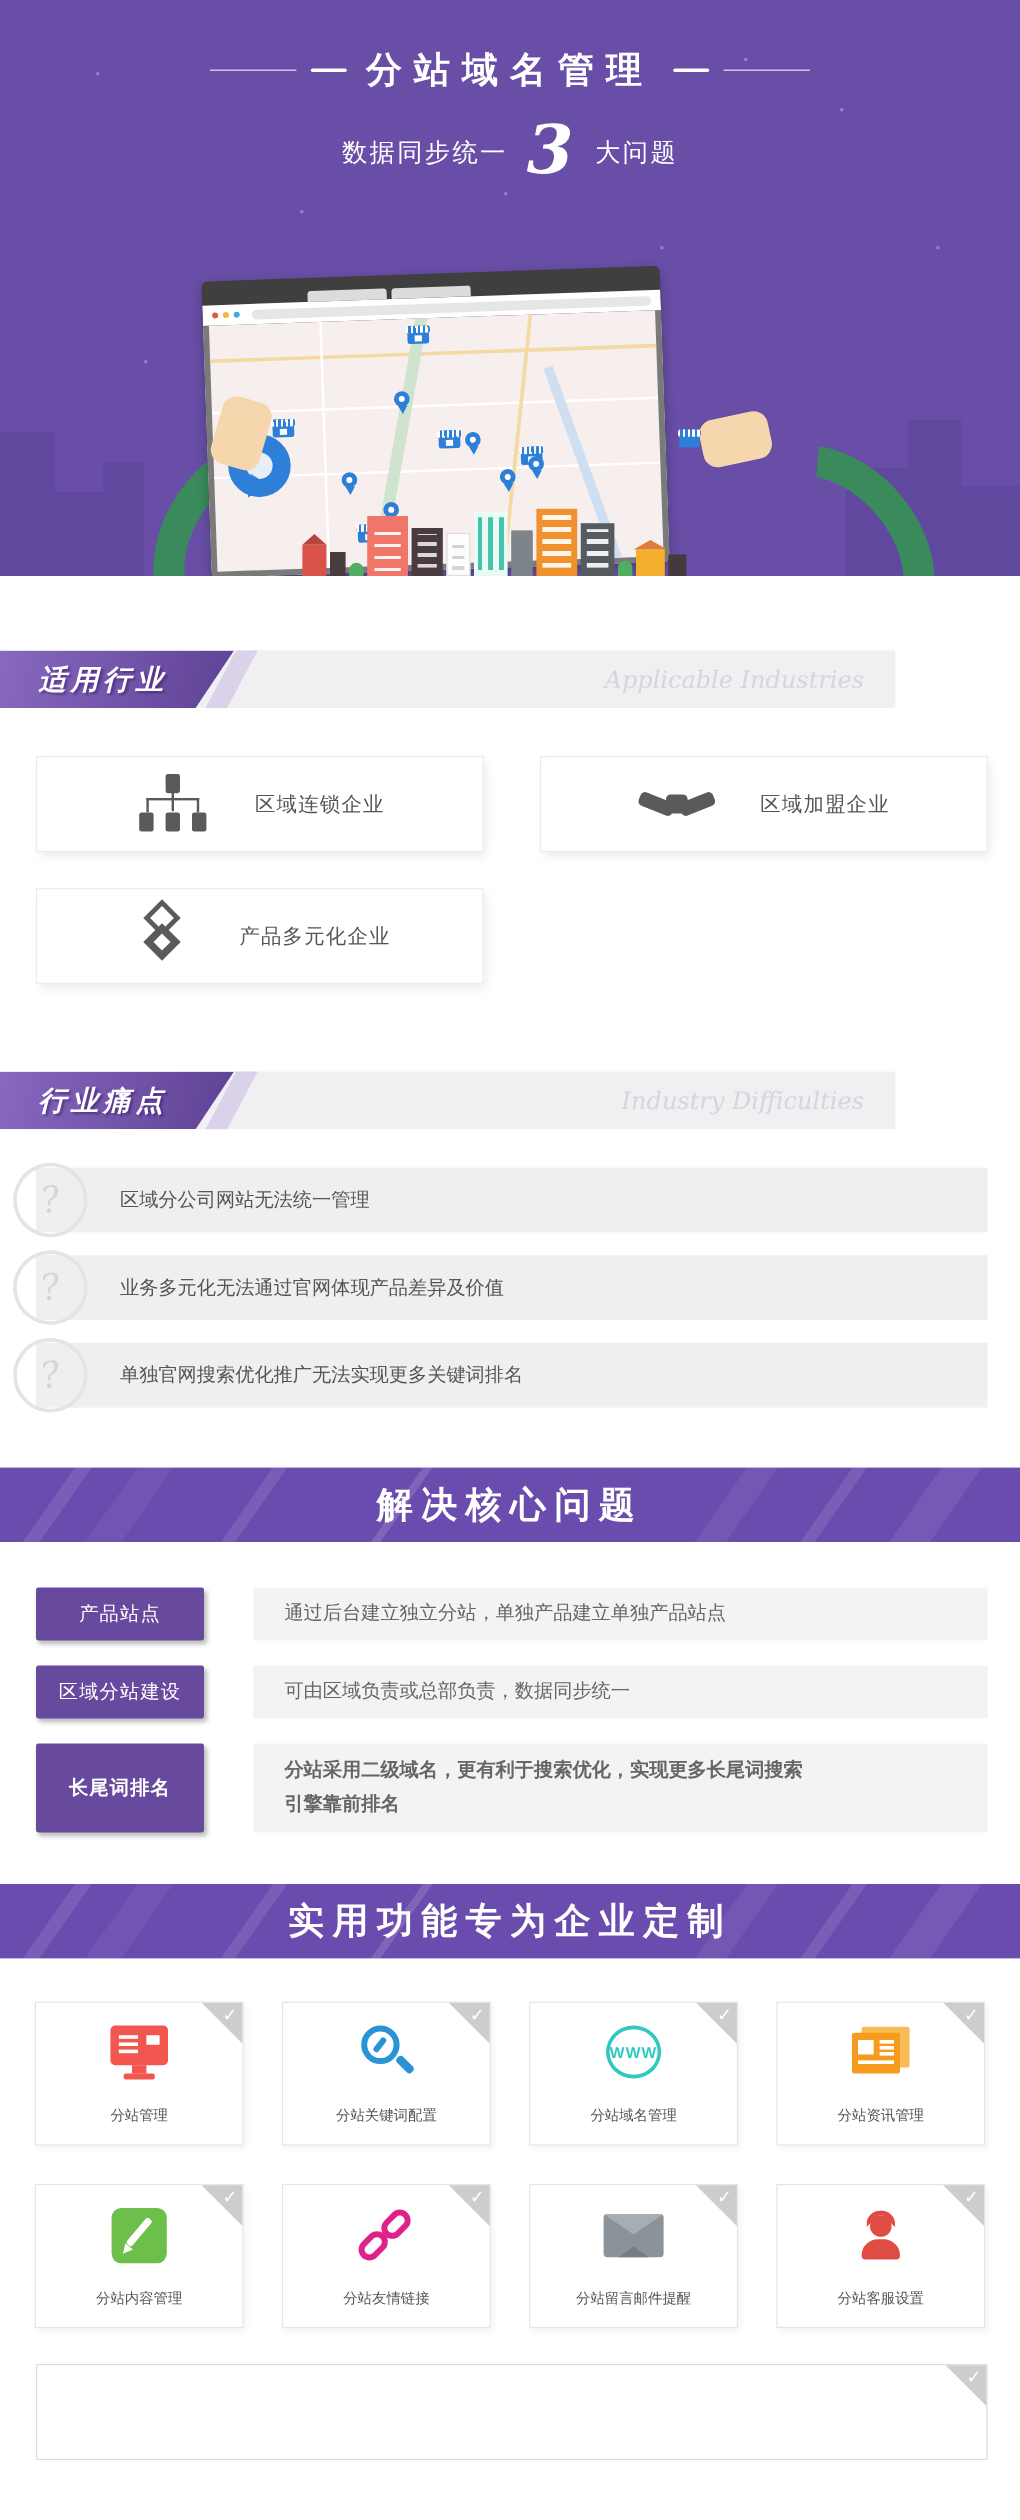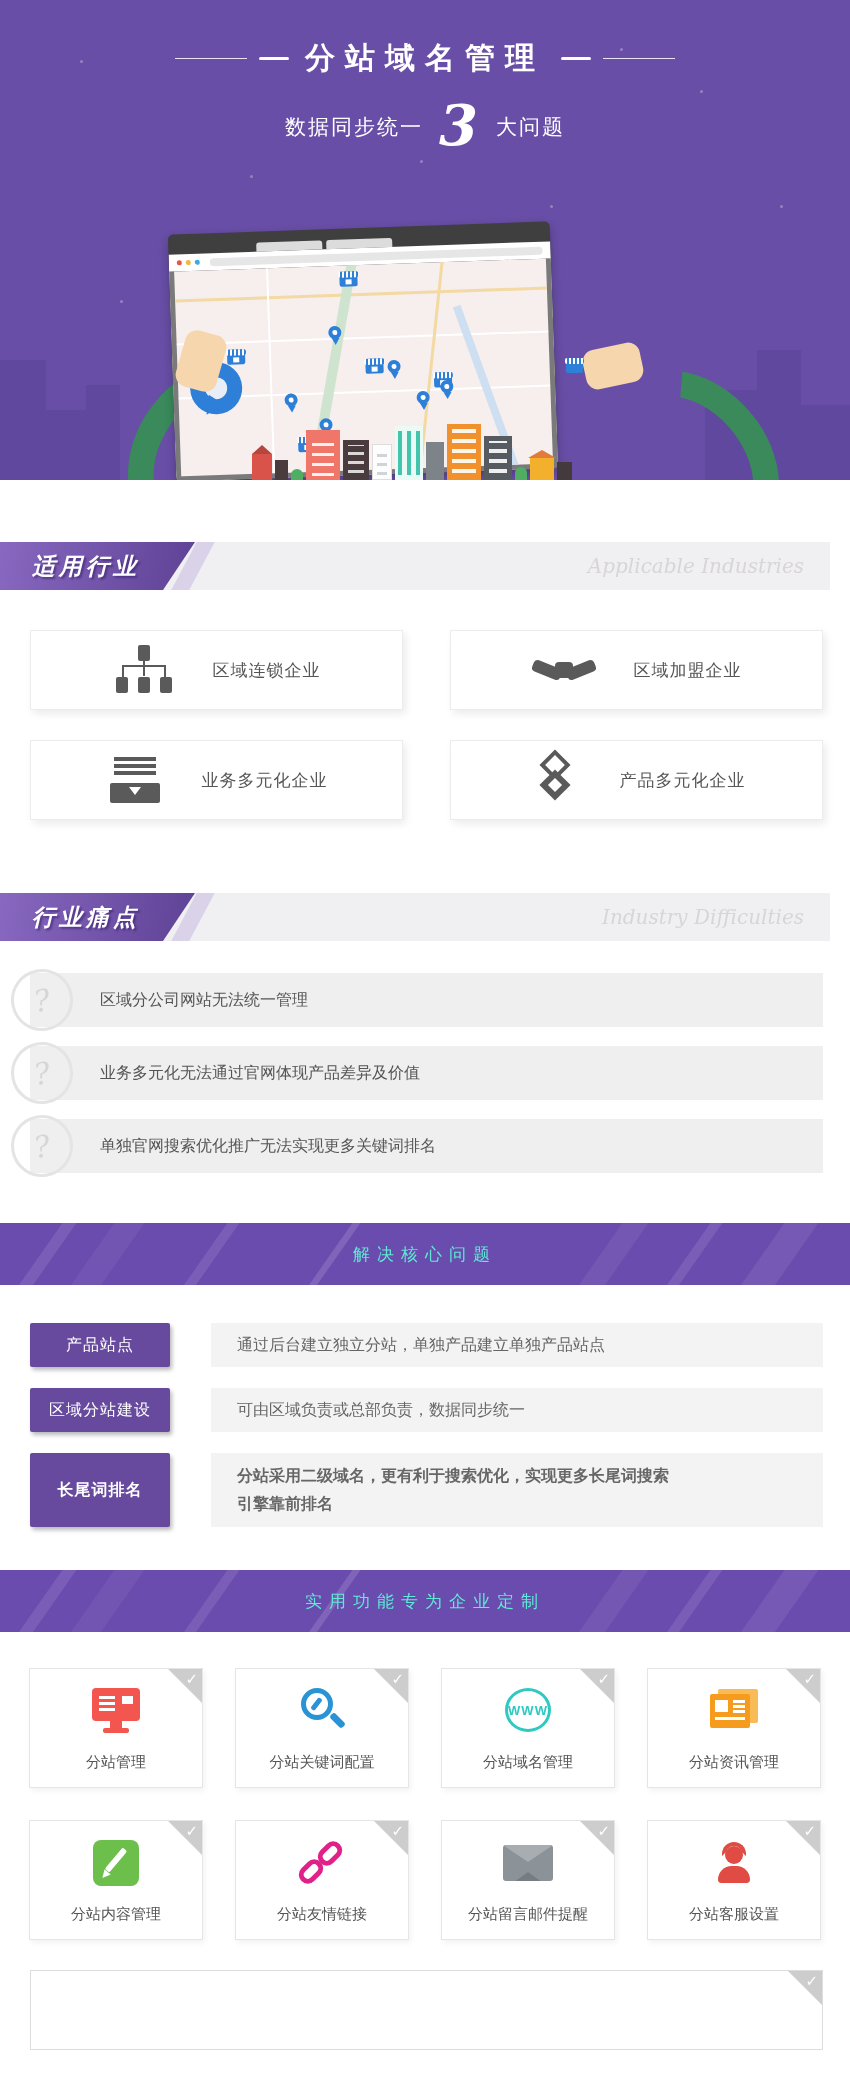--- a/index.html
+++ b/index.html
@@ -74,21 +74,21 @@
   .b7{width:28px;height:54px;background:#eafaf4;background-image:repeating-linear-gradient(90deg,#44c3ad 0 4px,transparent 4px 9px);background-size:100% 44px;background-position:3px 5px;background-repeat:no-repeat}
   .b8{width:18px;height:38px;background:#7d8489}
   .b9{width:34px;height:56px;background:#f0912d;background-image:repeating-linear-gradient(0deg,rgba(255,255,255,.9) 0 4px,transparent 4px 10px);background-size:24px 44px;background-position:5px 5px;background-repeat:no-repeat}
   .b10{width:28px;height:44px;background:#565b61;background-image:repeating-linear-gradient(0deg,rgba(255,255,255,.9) 0 4px,transparent 4px 10px);background-size:18px 32px;background-position:5px 5px;background-repeat:no-repeat}
   .b11{width:12px;height:13px;background:#4fae62;border-radius:6px 6px 0 0}
   .b12{width:24px;height:22px;background:#f2b02c}
   .b12:before{content:"";position:absolute;left:-2px;top:-8px;border-left:14px solid transparent;border-right:14px solid transparent;border-bottom:8px solid #e07b39;}
   .b13{width:15px;height:18px;background:#443a3d}
 
   
-  .band{position:absolute;left:0;width:830px;height:48px;background:#f0eff2;}
+  .band{position:absolute;left:0;width:746px;height:48px;background:#f0eff2;}
   .band-industries{top:542px}.band-pains{top:893px}
   .band-slash{position:absolute;left:184px;top:0;width:18px;height:48px;background:#d9d2e9;transform:skewX(-28deg);}
   .ribbon{position:absolute;left:0;top:0;height:48px;width:195px;background:linear-gradient(100deg,#8868c0,#5e4295);clip-path:polygon(0 0,195px 0,163px 48px,0 48px);display:flex;align-items:center;padding-left:32px;box-sizing:border-box;}
   .ribbon b{color:#fff;font-size:23px;font-weight:bold;font-style:italic;letter-spacing:4px;text-shadow:2px 2px 2px rgba(50,25,100,.55);}
   .band-en{position:absolute;right:26px;top:0;line-height:48px;font-family:"DejaVu Serif",serif;font-style:italic;font-size:20px;color:#d7d5da;}
 
   
   .ind-grid{position:absolute;left:30px;top:630px;width:793px;display:grid;grid-template-columns:373px 373px;column-gap:47px;row-gap:30px;}
   .ind-card{height:80px;background:#fff;border:1px solid #ececec;box-shadow:3px 4px 8px rgba(0,0,0,.08);display:flex;align-items:center;justify-content:center;gap:38px;box-sizing:border-box;}
   .ind-label{font-size:17px;color:#555;letter-spacing:1px;}
@@ -117,39 +117,39 @@
   .ic-box .d2:before{content:"";position:absolute;left:6px;top:6px;width:10px;height:10px;background:#fff}
 
   
   .pain-list{position:absolute;left:30px;top:973px;width:793px;}
   .pain-item{position:relative;height:54px;background:#efeff0;margin-bottom:19px;display:flex;align-items:center;padding-left:70px;box-sizing:border-box;font-size:16px;color:#555;}
   .pain-q{position:absolute;left:-19px;top:-4px;width:62px;height:62px;border:3px solid #e4e4e4;border-radius:50%;box-sizing:border-box;display:flex;align-items:center;justify-content:center;font-family:"DejaVu Serif",serif;font-style:italic;font-size:30px;color:#d6d6d6;transform:rotate(-10deg);}
 
   
   .banner{position:absolute;left:0;width:850px;height:62px;background:#6a4bae;overflow:hidden;display:flex;align-items:center;justify-content:center;}
   .banner1{top:1223px}.banner2{top:1570px}
-  .banner .txt{color:#5eead4;font-size:17px;font-weight:normal;letter-spacing:7px;z-index:2;}
+  .banner .txt{color:#ffffff;font-size:30px;font-weight:bold;letter-spacing:7px;z-index:2;}
   .streak{position:absolute;top:-10px;height:84px;background:rgba(255,255,255,.10);transform:skewX(-35deg);}
   .sk1{left:40px;width:14px}.sk2{left:92px;width:30px;background:rgba(255,255,255,.06)}.sk3{left:205px;width:12px}
   .sk4{left:330px;width:8px;background:rgba(255,255,255,.14)}.sk5{left:600px;width:26px;background:rgba(255,255,255,.07)}
   .sk6{left:688px;width:12px}.sk7{left:762px;width:34px;background:rgba(255,255,255,.08)}
 
   
   .sol-list{position:absolute;left:30px;top:1323px;width:793px;}
   .sol-row{display:flex;margin-bottom:21px;height:44px;gap:36px;}
   .sol-row.tall{height:74px;font-weight:bold;}
   .sol-label{width:140px;background:#674a9d;color:#fff;font-size:16px;display:flex;align-items:center;justify-content:center;border-radius:2px;box-shadow:2px 3px 4px rgba(0,0,0,.28);z-index:1;letter-spacing:1px;}
   .sol-desc{margin-left:5px;flex:1;background:#f3f3f4;display:flex;align-items:center;padding-left:26px;font-size:16px;color:#666;box-sizing:border-box;}
   .sol-desc span{max-width:440px;line-height:28px;display:block;}
 
   
   .feat-grid{position:absolute;left:29px;top:1668px;width:792px;display:grid;grid-template-columns:repeat(4,174px);column-gap:32px;row-gap:32px;}
   .feat-card{position:relative;height:120px;background:#fff;border:1px solid #e5e5e5;box-shadow:2px 3px 6px rgba(0,0,0,.05);display:flex;flex-direction:column;align-items:center;justify-content:flex-end;padding-bottom:15px;box-sizing:border-box;}
   .icon-wrap{position:absolute;top:13px;left:0;width:100%;height:58px;display:flex;align-items:center;justify-content:center;}
-  .feat-label{font-size:15px;color:#555;}
+  .feat-label{font-size:12px;color:#555;}
   .fold{position:absolute;top:0;right:0;width:0;height:0;border-top:34px solid #cdcdcd;border-left:34px solid transparent;}
   .fold-check{position:absolute;top:1px;right:4px;color:#fff;font-size:15px;z-index:1;}
 
   .ic-monitor{width:52px;height:46px}
   .ic-monitor .scr{position:absolute;left:2px;top:0;width:48px;height:33px;background:#f2564f;border-radius:4px}
   .ic-monitor .scr:before{content:"";position:absolute;left:7px;top:8px;width:16px;height:3px;background:#fff;box-shadow:0 6px 0 #fff,0 12px 0 #fff}
   .ic-monitor .scr:after{content:"";position:absolute;right:7px;top:8px;width:11px;height:8px;background:#fff}
   .ic-monitor .stand{position:absolute;left:20px;top:33px;width:12px;height:7px;background:#f2564f}
   .ic-monitor .base{position:absolute;left:13px;top:40px;width:26px;height:5px;background:#f2564f;border-radius:2px}
 
@@ -303,27 +303,20 @@
     </div>
     <div class="ind-card">
       <span class="ico ic-handshake">
           <i class="hs-l"></i>
           <i class="hs-r"></i>
           <i class="hs-c"></i>
         </span>
       <span class="ind-label">区域加盟企业</span>
     </div>
     <div class="ind-card">
-      <span class="ico ic-stack">
-          <i class="bars" style="position:absolute"></i>
-          <i class="tray" style="position:absolute"></i>
-        </span>
-      <span class="ind-label">业务多元化企业</span>
-    </div>
-    <div class="ind-card">
       <span class="ico ic-box">
           <i class="d1" style="position:absolute"></i>
           <i class="d2" style="position:absolute"></i>
         </span>
       <span class="ind-label">产品多元化企业</span>
     </div>
   </div>
 
   <div class="band band-pains">
     <span class="band-slash"></span>

